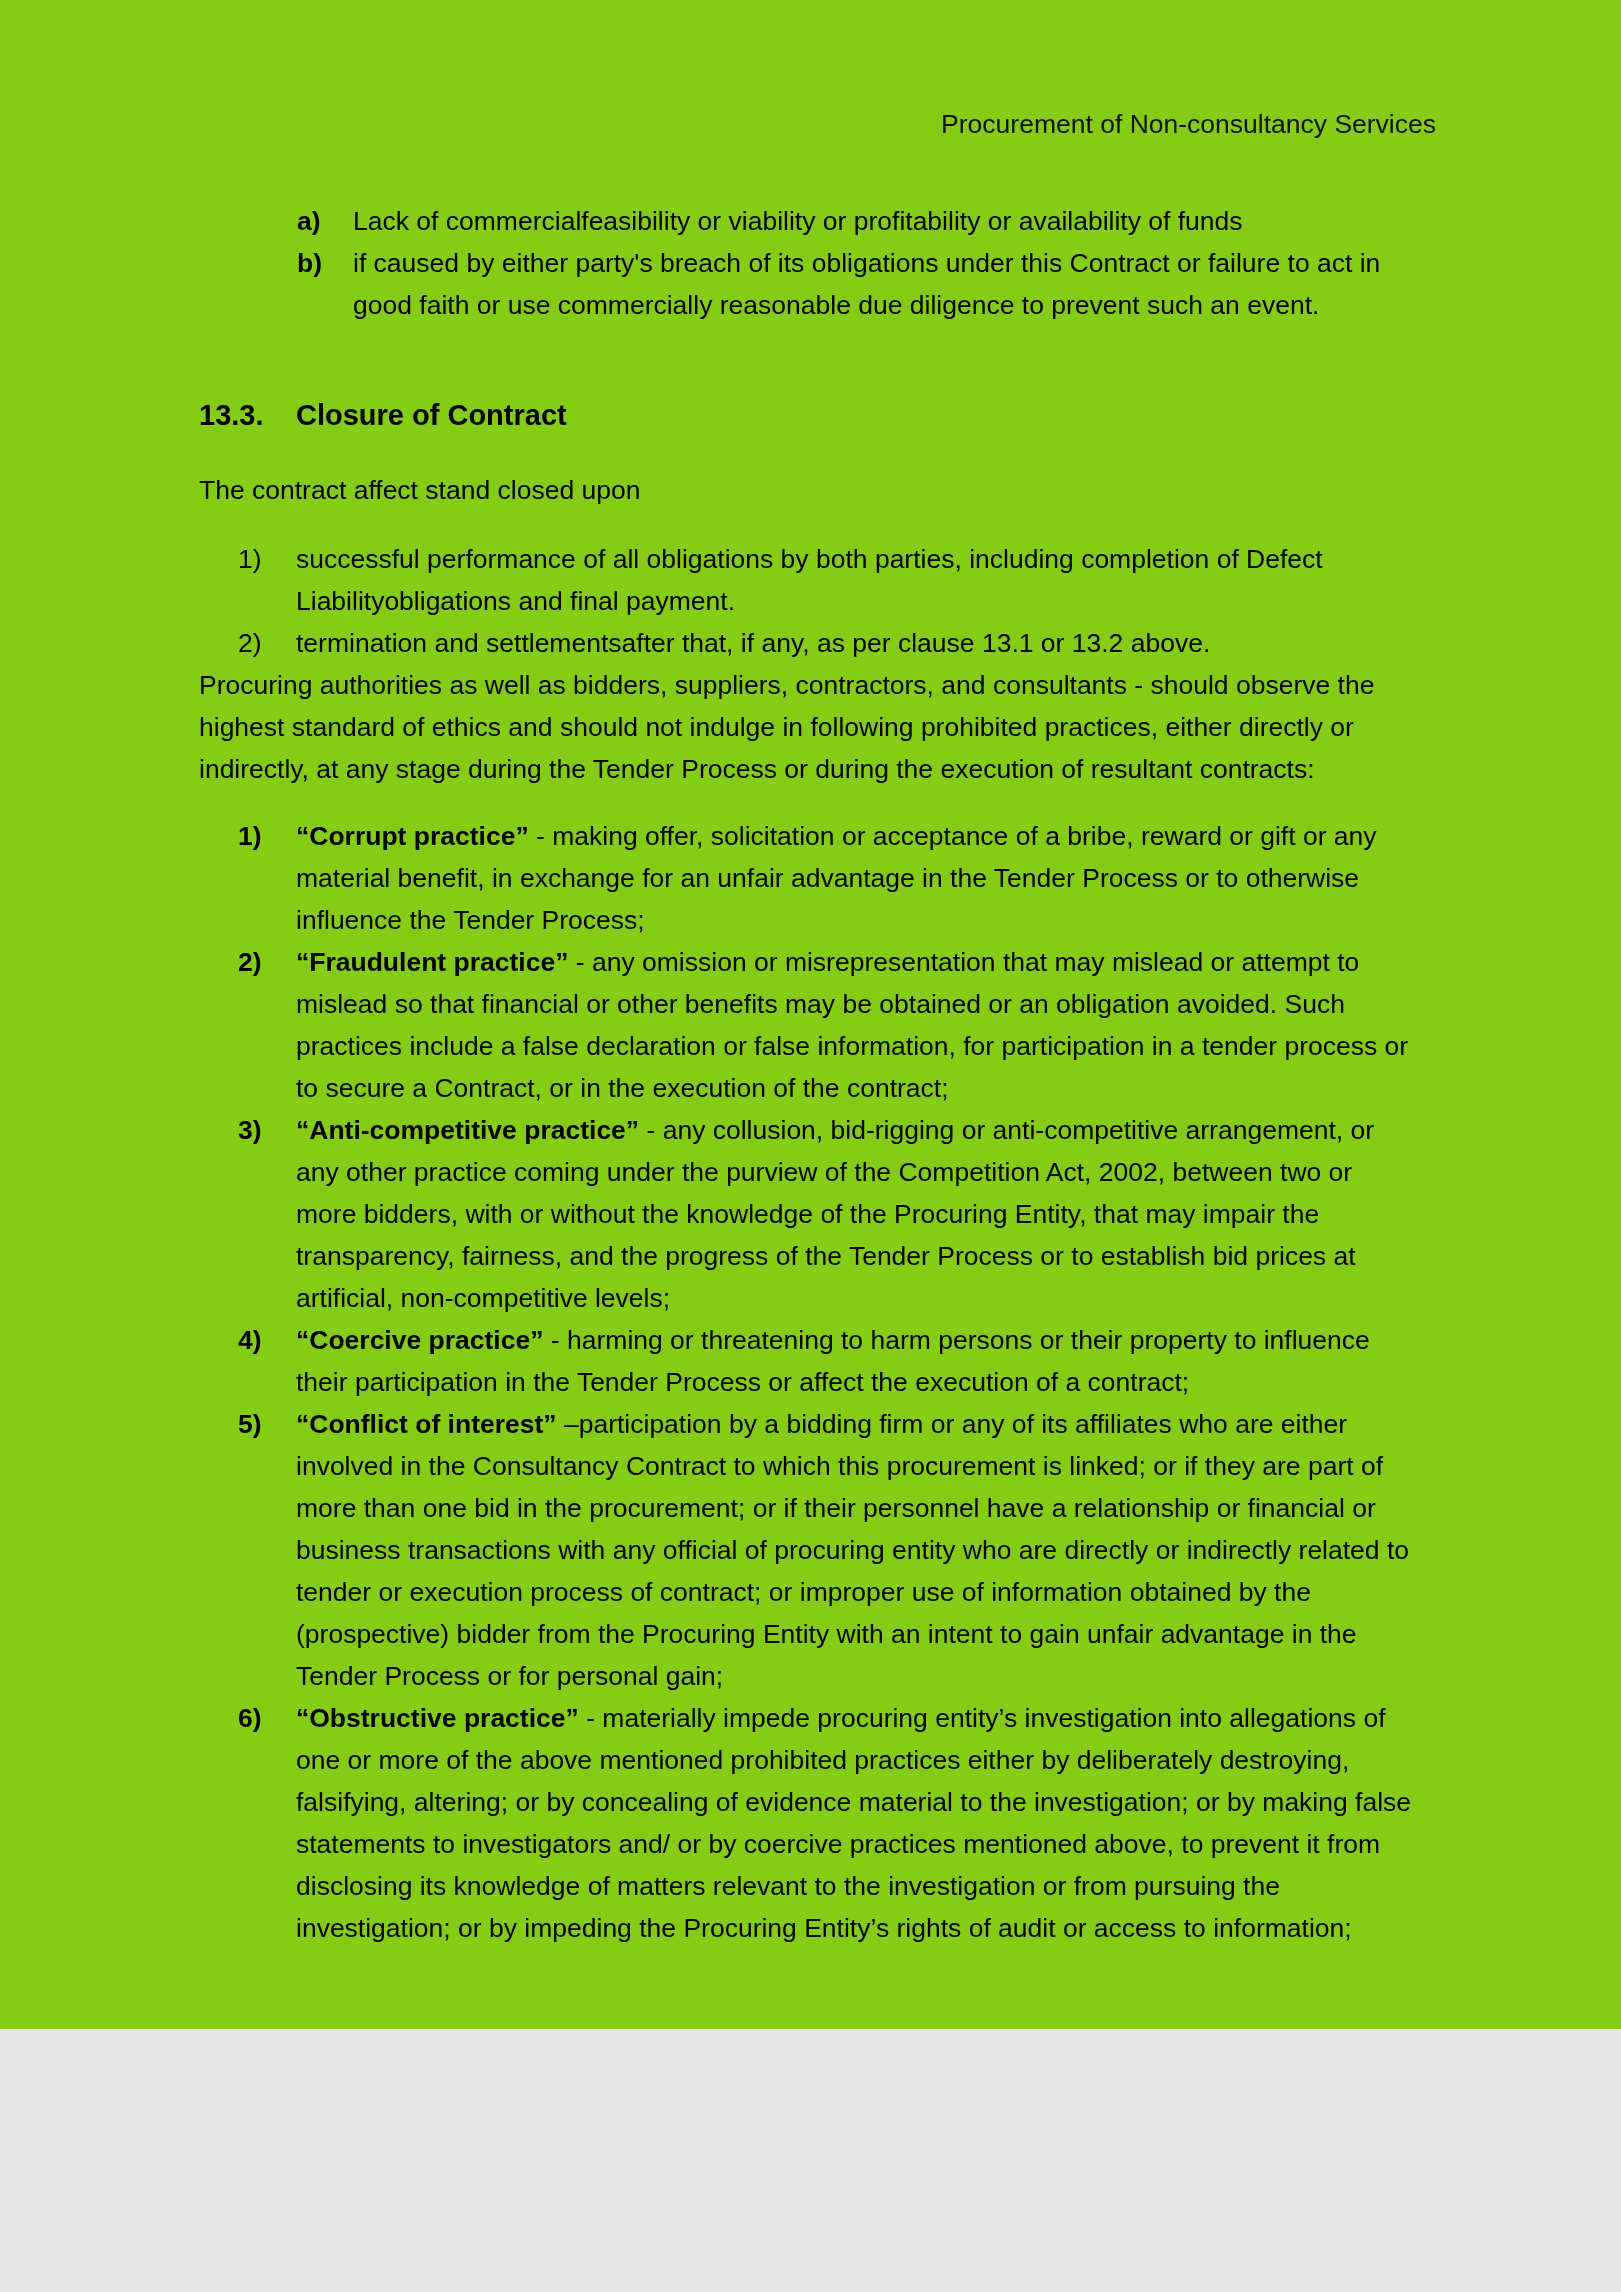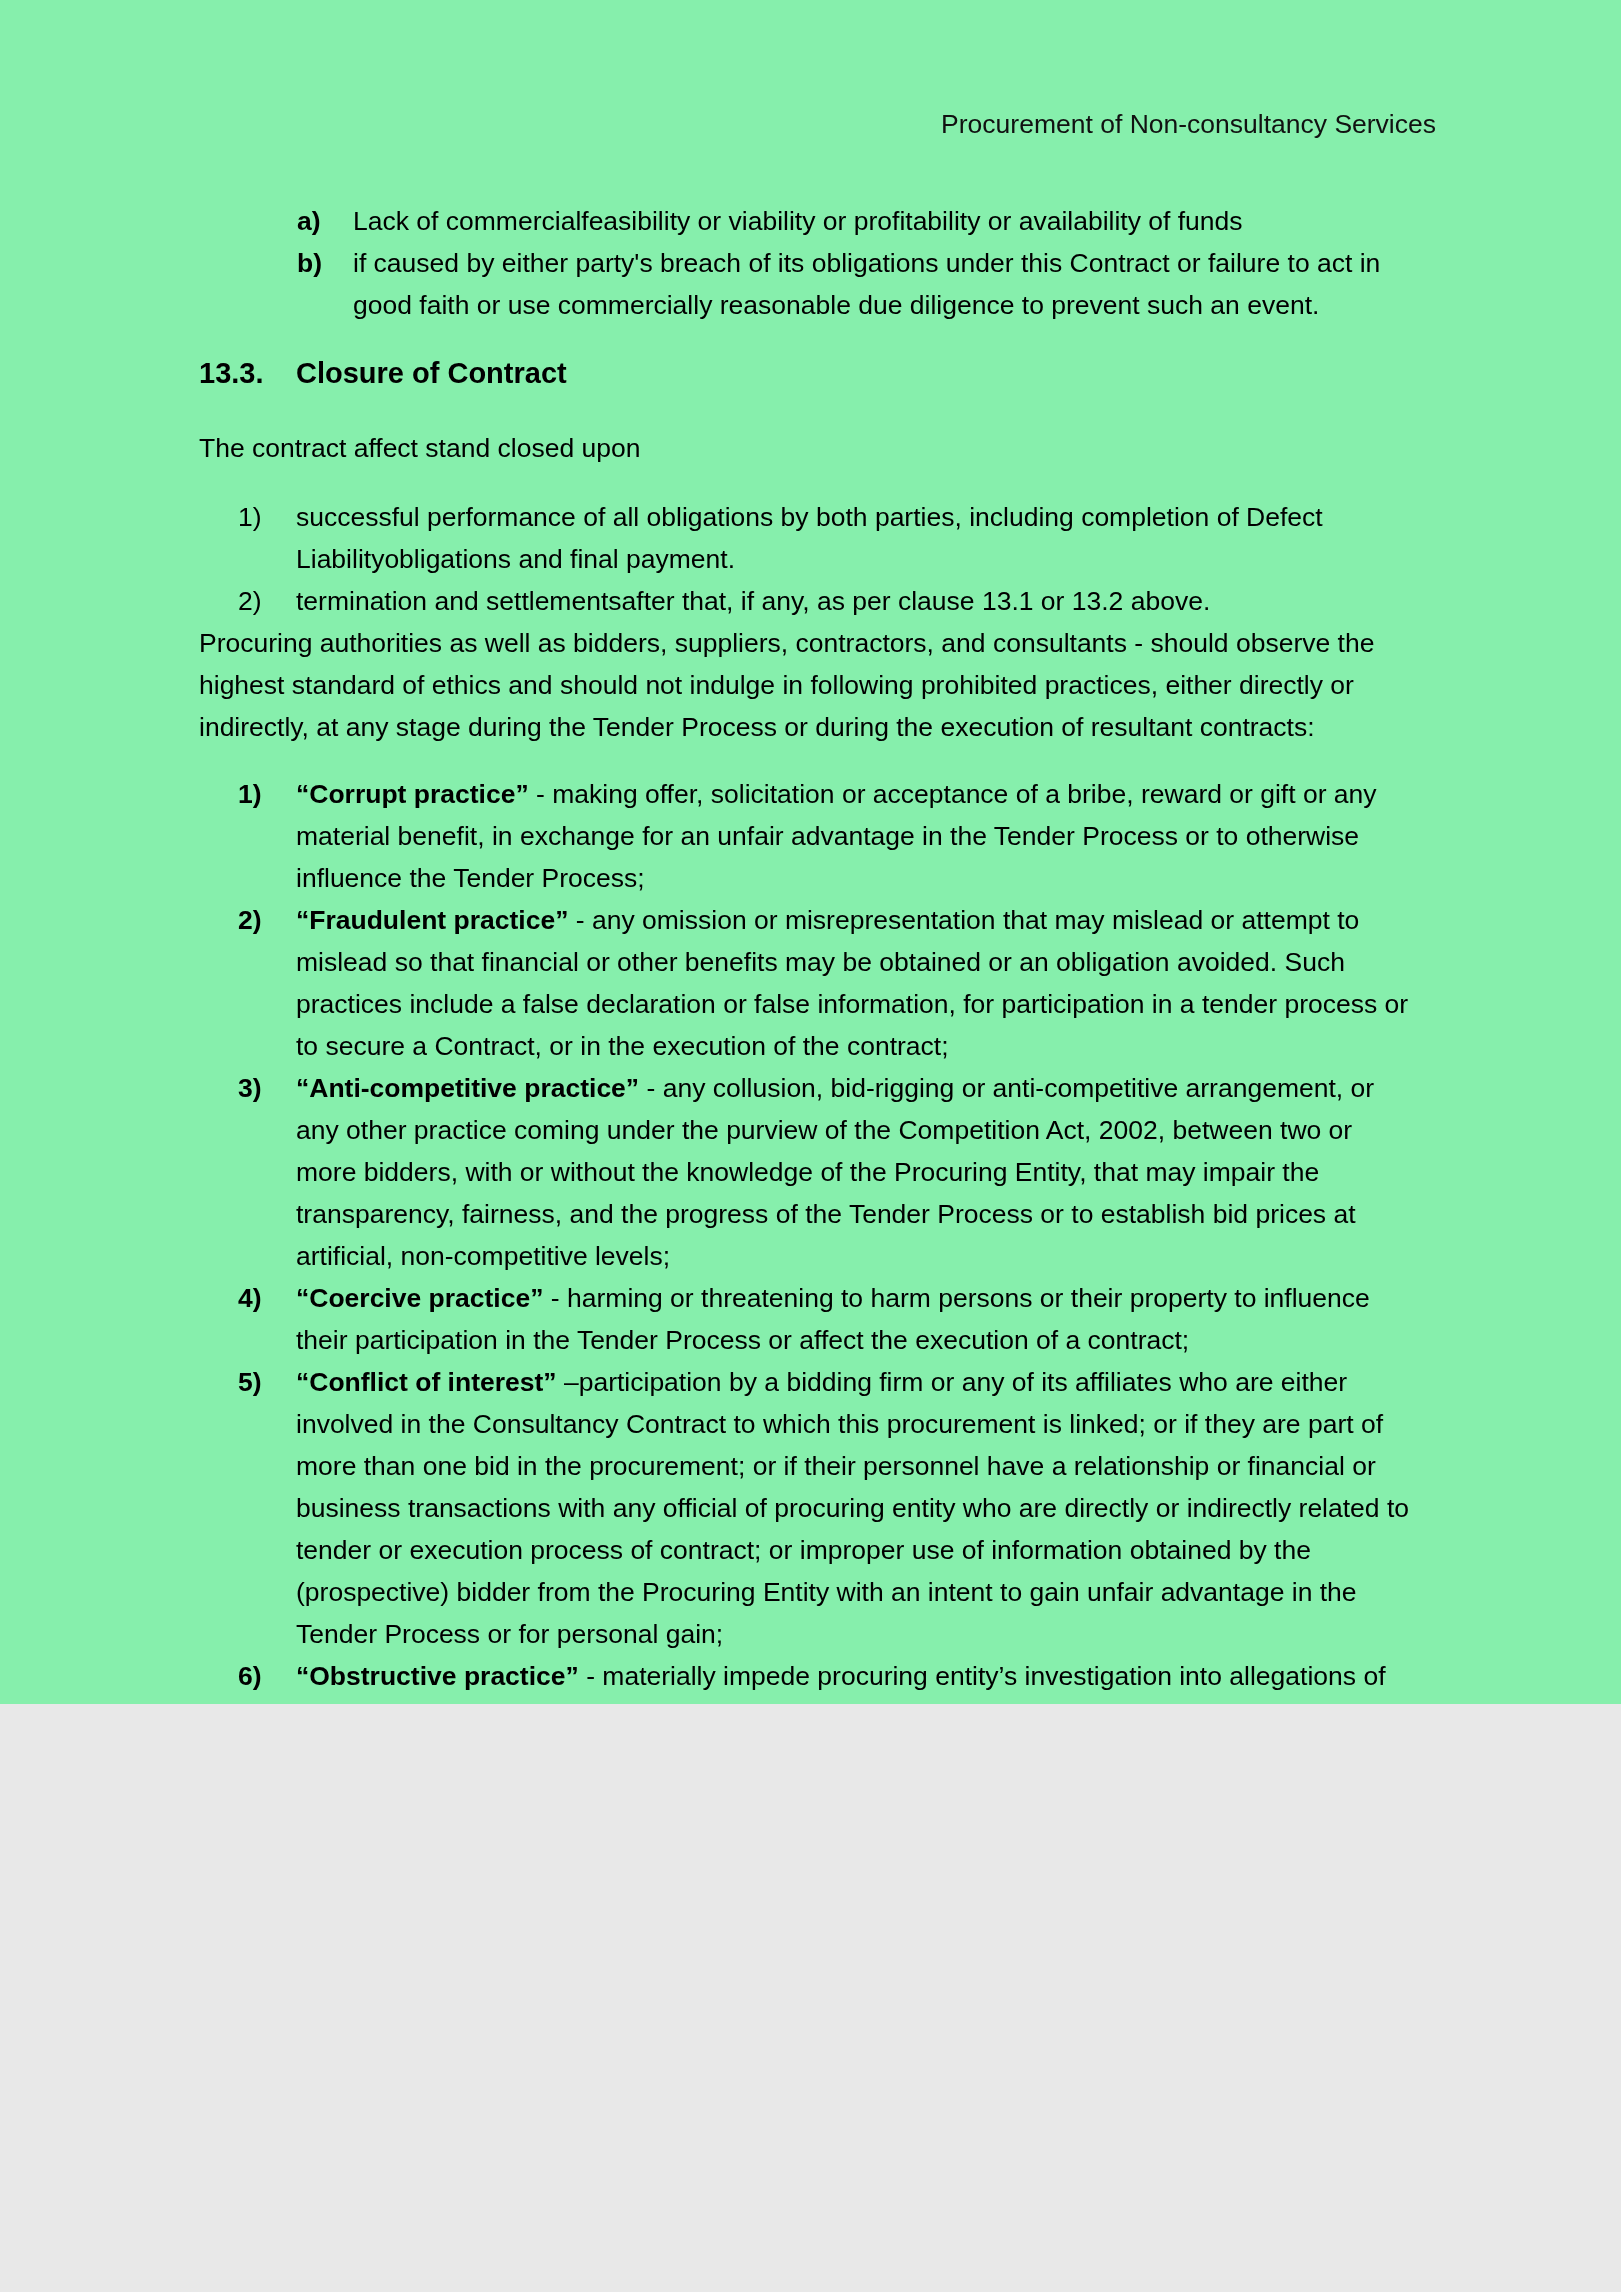--- a/index.html
+++ b/index.html
@@ -1,21 +1,21 @@
 <!DOCTYPE html>
 <html><head>
 <meta charset="utf-8">
 <style>
   html, body { margin: 0; padding: 0; background: #e8e8e8; }
   .page {
     position: relative;
     width: 1621px;
-    height: 1704px;
+    height: 2029px;
     margin: 0 auto;
-    background: #86efac;
+    background: #84cc16;
     color: #000000;
     font-family: "Liberation Sans", sans-serif;
     overflow: hidden;
   }
   .running-header {
     position: absolute;
     top: 108px;
     left: 199px;
     right: 185px;
     text-align: right;
@@ -41,21 +41,21 @@
   .num-item { position: relative; padding-left: 97px; }
   .num-item .marker { position: absolute; left: 39px; top: 0; }
   .practices .num-item .marker { font-weight: bold; }
   
   .h2 {
     font-size: 29px;
     font-weight: bold;
     line-height: 39px;
     margin: 0 0 34px 0;
   }
-  .h2 .h2-num { display: inline-block; width: 97px; }
+  .h2 .h2-num { display: inline-block; width: 97px; margin-top: 42px; }
   .h2-sub { margin-bottom: 31px; }
   .h1 {
     font-size: 34px;
     font-weight: bold;
     line-height: 47px;
     margin: 33px 0 19.6px 0;
     white-space: nowrap;
   }
   .para { margin: 0 0 26.5px 0; }
   .para-last { margin: 0 0 25.5px 0; }

